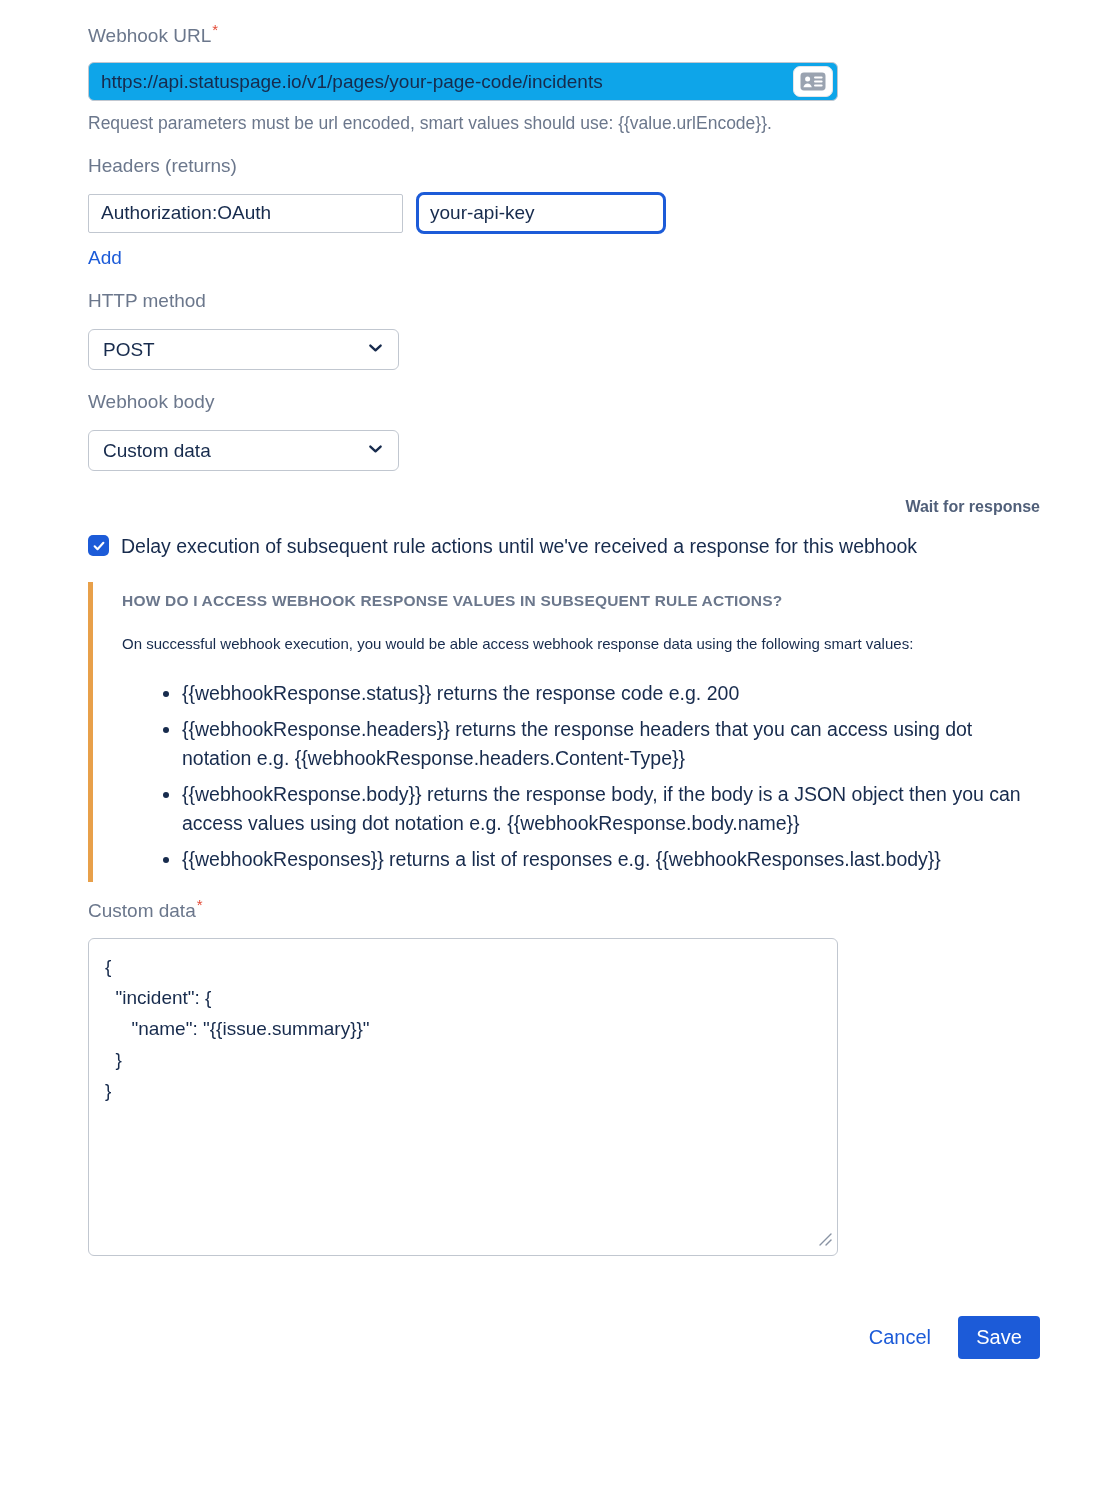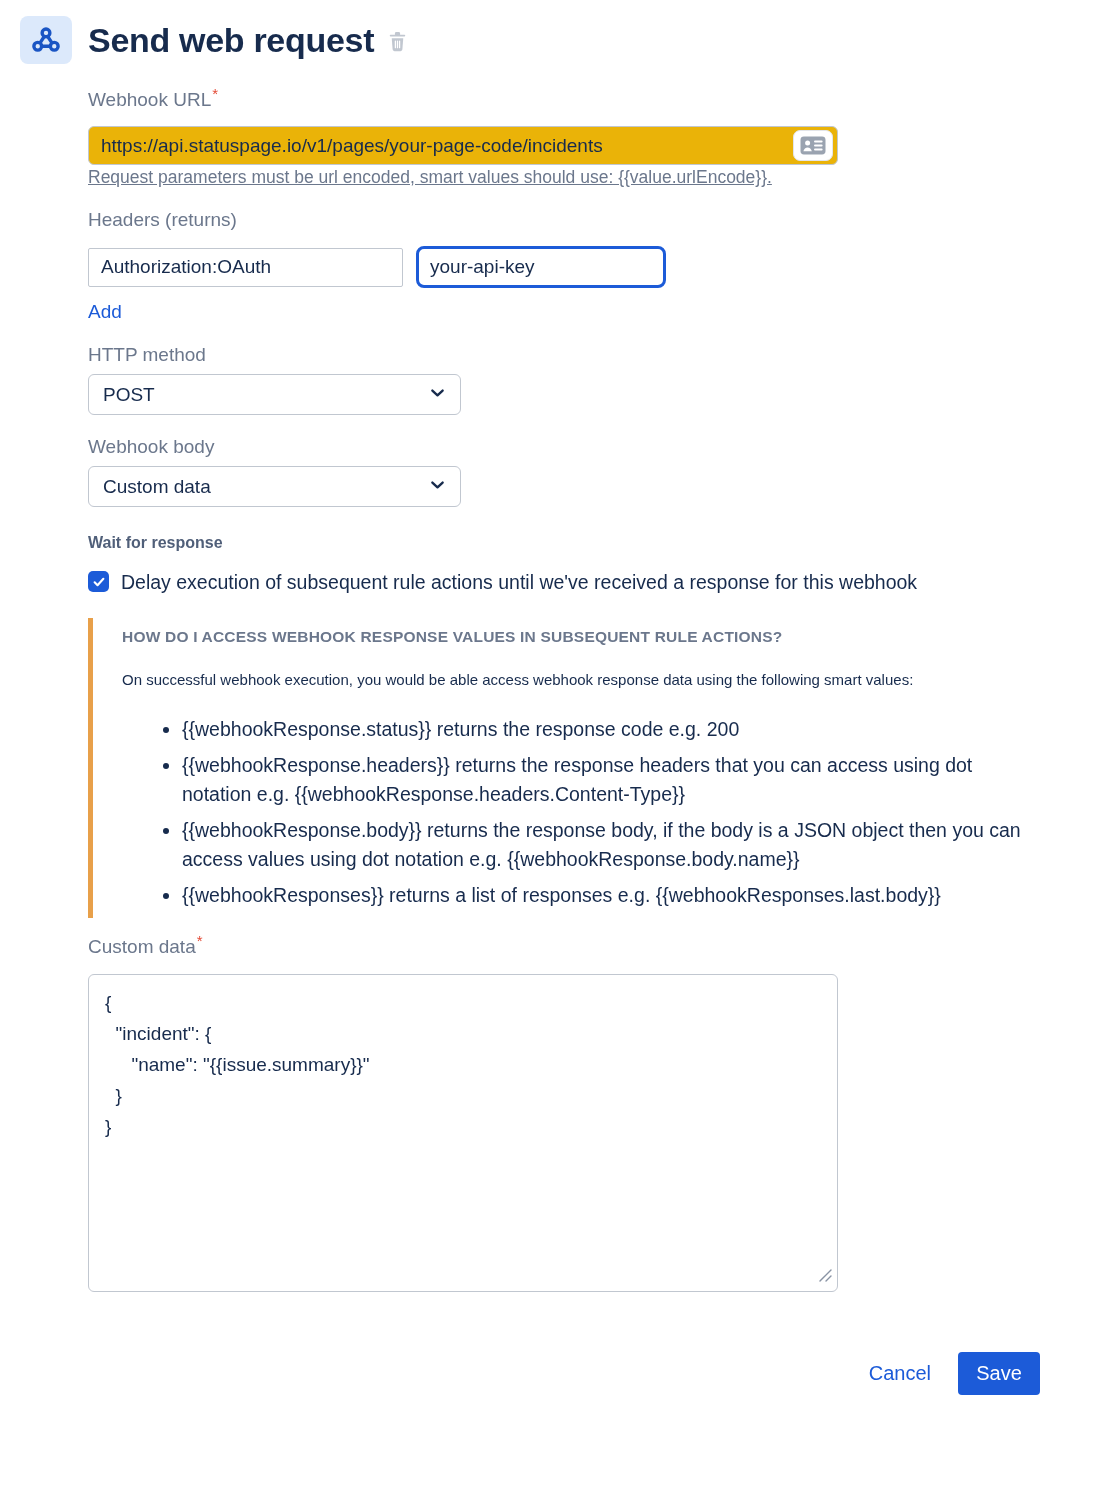--- a/index.html
+++ b/index.html
@@ -17,40 +17,40 @@
 
   
   .content { margin-left:88px; width:952px; }
   .intro { font-size:19px; margin-top:26px; }
 
   .lbl { display:block; font-size:19px; color:#6B778C; margin-top:21px; }
   .req { color:#E34935; font-size:15px; vertical-align:super; margin-left:1px; }
 
   .input-wrap { position:relative; width:750px; margin-top:15px; }
   input.txt { width:100%; height:39px; border:1px solid #C1C7D0; border-radius:6px;
-    padding:0 46px 0 12px; font-size:19px; color:#172B4D; font-family:inherit; background:#eab308; outline:none; }
+    padding:0 46px 0 12px; font-size:19px; color:#172B4D; font-family:inherit; background:#0ea5e9; outline:none; }
   .autofill-btn { position:absolute; right:5px; top:4px; width:40px; height:31px;
     border:1px solid #E3E5E9; border-radius:7px; display:flex; align-items:center; justify-content:center;
     background:#fff; cursor:pointer; }
-  .help { font-size:17.5px; color:#6B778C; margin-top:2px;text-decoration:underline; }
+  .help { font-size:17.5px; color:#6B778C; margin-top:12px; }
 
   .hdr-row { display:flex; gap:13px; margin-top:15px; align-items:center; }
   input.hkey { width:315px; height:39px; border:1px solid #C1C7D0; border-radius:2px;
     padding:0 12px; font-size:19px; color:#172B4D; font-family:inherit; outline:none; }
   input.hval { width:250px; height:42px; border:3px solid #1C5BD8; border-radius:8px;
     padding:0 11px; font-size:19px; color:#172B4D; font-family:inherit; outline:none; }
   .add-link { display:inline-block; margin-top:13px; font-size:19px; color:#1C5BD8;
     text-decoration:none; cursor:pointer; }
 
-  .select { width:373px; height:41px; border:1px solid #C1C7D0; border-radius:6px; margin-top:8px;
+  .select { width:311px; height:41px; border:1px solid #C1C7D0; border-radius:6px; margin-top:17px;
     display:flex; align-items:center; justify-content:space-between; padding:0 13px 0 14px;
     font-size:19px; cursor:pointer; background:#fff; }
   .select svg { width:19px; height:19px; }
 
-  .wait-lbl { font-size:16px; font-weight:700; color:#505F79; margin-top:27px; }
+  .wait-lbl { font-size:16px; font-weight:700; color:#505F79; margin-top:27px;text-align:right; }
   .chk-row { display:flex; margin-top:15px; width:900px;text-align:center; }
   .checkbox { width:21px; height:21px; border-radius:5px; background:#1C5BD8; flex:0 0 auto;
     display:flex; align-items:center; justify-content:center; margin-top:4px; cursor:pointer; }
   .checkbox svg { width:14px; height:14px; }
   .chk-lbl { font-size:19.5px; line-height:30px; margin-left:12px; }
 
   .info-panel { margin-top:21px; border-left:5px solid #E8A04A; padding:10px 0 2px 29px; }
   .info-h { font-size:15.5px; font-weight:700; color:#6B778C; letter-spacing:0.2px; }
   .info-p { font-size:15px; line-height:31px; margin-top:18px; width:905px; }
   .info-ul { margin:20px 0 0 60px; width:860px; }
@@ -65,40 +65,20 @@
   .footer { display:flex; justify-content:flex-end; align-items:center; margin:56px 0 0 88px; width:952px; }
   .cancel { font-size:20px; color:#1C5BD8; text-decoration:none; margin-right:27px; cursor:pointer; }
   .save { background:#1C5BD8; color:#ffffff; border:none; border-radius:4px; min-width:82px; height:43px;
     font-size:20px; font-weight:500; font-family:inherit; padding:0 18px; cursor:pointer; }
 </style>
 </head>
 <body>
 
 <div>
 
-  <div class="hdr">
-    <div class="app-icon">
-      <svg viewBox="0 0 24 24" fill="none" stroke="#1A55C4" stroke-width="2.7" stroke-linecap="round">
-        <circle cx="12" cy="6.3" r="3.1"></circle>
-        <circle cx="5.4" cy="17" r="3.1"></circle>
-        <circle cx="18.6" cy="17" r="3.1"></circle>
-        <path d="M10.6 9.2 L7.4 14.1"></path>
-        <path d="M13.4 9.2 L16.6 14.1"></path>
-        <path d="M8.6 17 L15.4 17"></path>
-      </svg>
-    </div>
-    <h1>Send web request</h1>
-    <span class="trash">
-      <svg viewBox="0 0 24 24" fill="#C1C7D0">
-        <path d="M9.3 3.4c0-.8.6-1.4 1.4-1.4h2.6c.8 0 1.4.6 1.4 1.4V5h4.5c.5 0 .9.4.9.9s-.4.9-.9.9H4.8c-.5 0-.9-.4-.9-.9S4.3 5 4.8 5h4.5V3.4z"></path>
-        <path d="M6 8.6h12l-.9 11.6c-.1 1.1-1 1.9-2.1 1.9H9c-1.1 0-2-.8-2.1-1.9L6 8.6z"></path>
-        <path d="M9.8 11.5v7M12 11.5v7M14.2 11.5v7" stroke="#ffffff" stroke-width="1.3" stroke-linecap="round"></path>
-      </svg>
-    </span>
-  </div>
 
   <div class="content">
 
     
     <label class="lbl"><span>Webhook URL</span><span class="req">*</span></label>
     <div class="input-wrap">
       <input class="txt" type="text" value="https://api.statuspage.io/v1/pages/your-page-code/incidents" style="">
       <span class="autofill-btn">
         <svg width="26" height="19" viewBox="0 0 26 19">
           <rect x="0.5" y="0.5" width="25" height="18" rx="3.4" fill="#9AA3B0"></rect>

